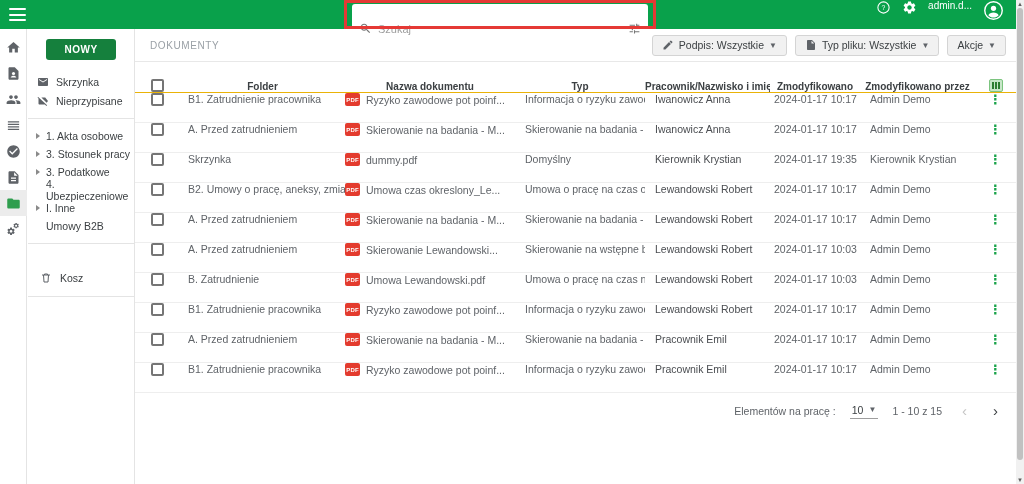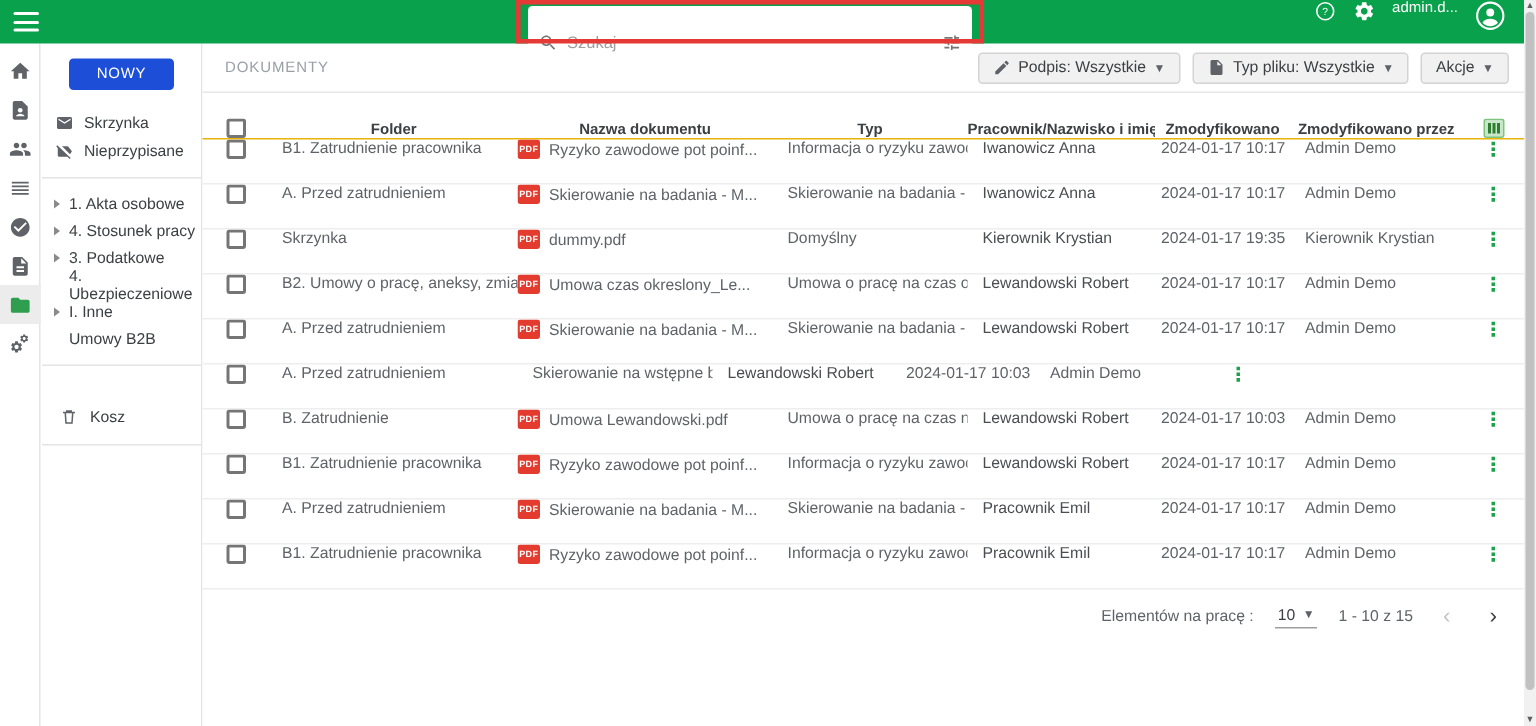--- a/index.html
+++ b/index.html
@@ -28,21 +28,21 @@
 
   
   .rail { position:absolute; left:0; top:29px; width:27px; bottom:0; background:#fff; border-right:1px solid #e4e4e4; padding-top:5px; }
   .rail-item { width:27px; height:26px; display:flex; align-items:center; justify-content:center; cursor:pointer; }
   .rail-item svg { width:15px; height:15px; fill:#5f6368; }
   .rail-item.selected { background:#ececec; }
   .rail-item.selected svg { fill:#2f9e4e; }
 
   
   .sidepanel { position:absolute; left:28px; top:29px; width:107px; bottom:0; background:#fff; border-right:1px solid #e4e4e4; }
-  .new-btn { display:block; margin:10px auto 12px auto; width:70px; height:21px; background:#1d4ed8; border:none; border-radius:3px; color:#fff; font-size:10px; font-weight:normal; letter-spacing:.5px; font-family:inherit; cursor:pointer; }
+  .new-btn { display:block; margin:10px auto 12px auto; width:70px; height:21px; background:#15803d; border:none; border-radius:3px; color:#fff; font-size:10px; font-weight:bold; letter-spacing:.5px; font-family:inherit; cursor:pointer; }
   .view-item { display:flex; align-items:center; gap:7px; height:19px; padding-left:9px; font-size:10.5px; color:#3c4043; cursor:pointer; }
   .view-item svg { width:12px; height:12px; fill:#5f6368; flex:none; }
   .view-item.selected { background:#ececec; color:#0f9d4d; font-weight:bold; }
   .view-item.selected svg { fill:#0f9d4d; }
   .sp-divider { height:1px; background:#e4e4e4; margin:8px 0; }
   .tree-item { display:flex; align-items:center; height:18px; padding-left:8px; font-size:10.5px; color:#3c4043; cursor:pointer; }
   .tw { width:10px; flex:none; display:flex; align-items:center; }
   .tri { width:0; height:0; border-left:4px solid #8a8a8a; border-top:3.5px solid transparent; border-bottom:3.5px solid transparent; }
   .trash-item { display:flex; align-items:center; gap:8px; height:20px; padding-left:12px; font-size:10.5px; color:#3c4043; cursor:pointer;margin-top:24px; }
   .trash-item svg { width:12px; height:12px; fill:none; stroke:#5f6368; stroke-width:2; }
@@ -192,21 +192,21 @@
     <div class="tree-item">
         <span class="tw">
           <span class="tri"></span>
         </span>
         <span>1. Akta osobowe</span>
       </div>
     <div class="tree-item">
         <span class="tw">
           <span class="tri"></span>
         </span>
-        <span>4. Stosunek pracy</span>
+        <span>3. Stosunek pracy</span>
       </div>
     <div class="tree-item">
         <span class="tw">
           <span class="tri"></span>
         </span>
         <span>3. Podatkowe</span>
       </div>
     <div class="tree-item">
         <span class="tw"></span>
         <span>4. Ubezpieczeniowe</span>
@@ -364,20 +364,24 @@
     <div class="cell c-menu">
             <span class="dots">⋮</span>
           </div>
   </div>
 
   <div class="trow">
     <div class="cell c-check">
             <span class="checkbox"></span>
           </div>
     <div class="cell c-folder">A. Przed zatrudnieniem</div>
+    <div class="cell c-name">
+      <span class="pdf-badge">PDF</span>
+      <span>Skierowanie Lewandowski...</span>
+    </div>
     <div class="cell c-type">Skierowanie na wstępne ba...</div>
     <div class="cell c-emp">Lewandowski Robert</div>
     <div class="cell c-mod">2024-01-17 10:03</div>
     <div class="cell c-modby">Admin Demo</div>
     <div class="cell c-menu">
             <span class="dots">⋮</span>
           </div>
   </div>
 
   <div class="trow">

